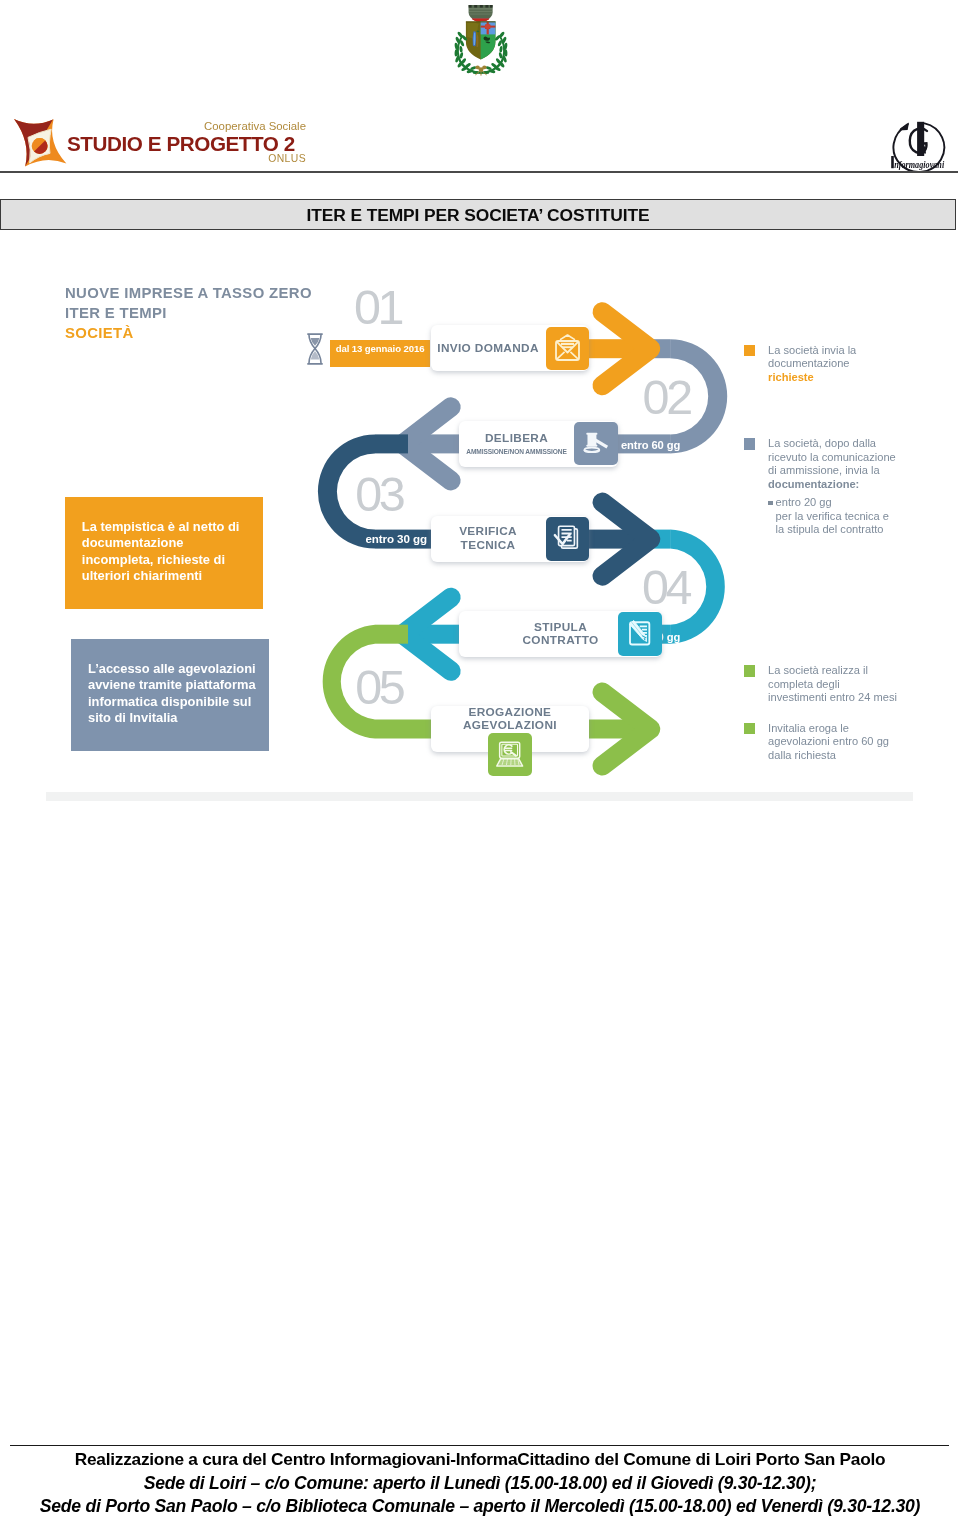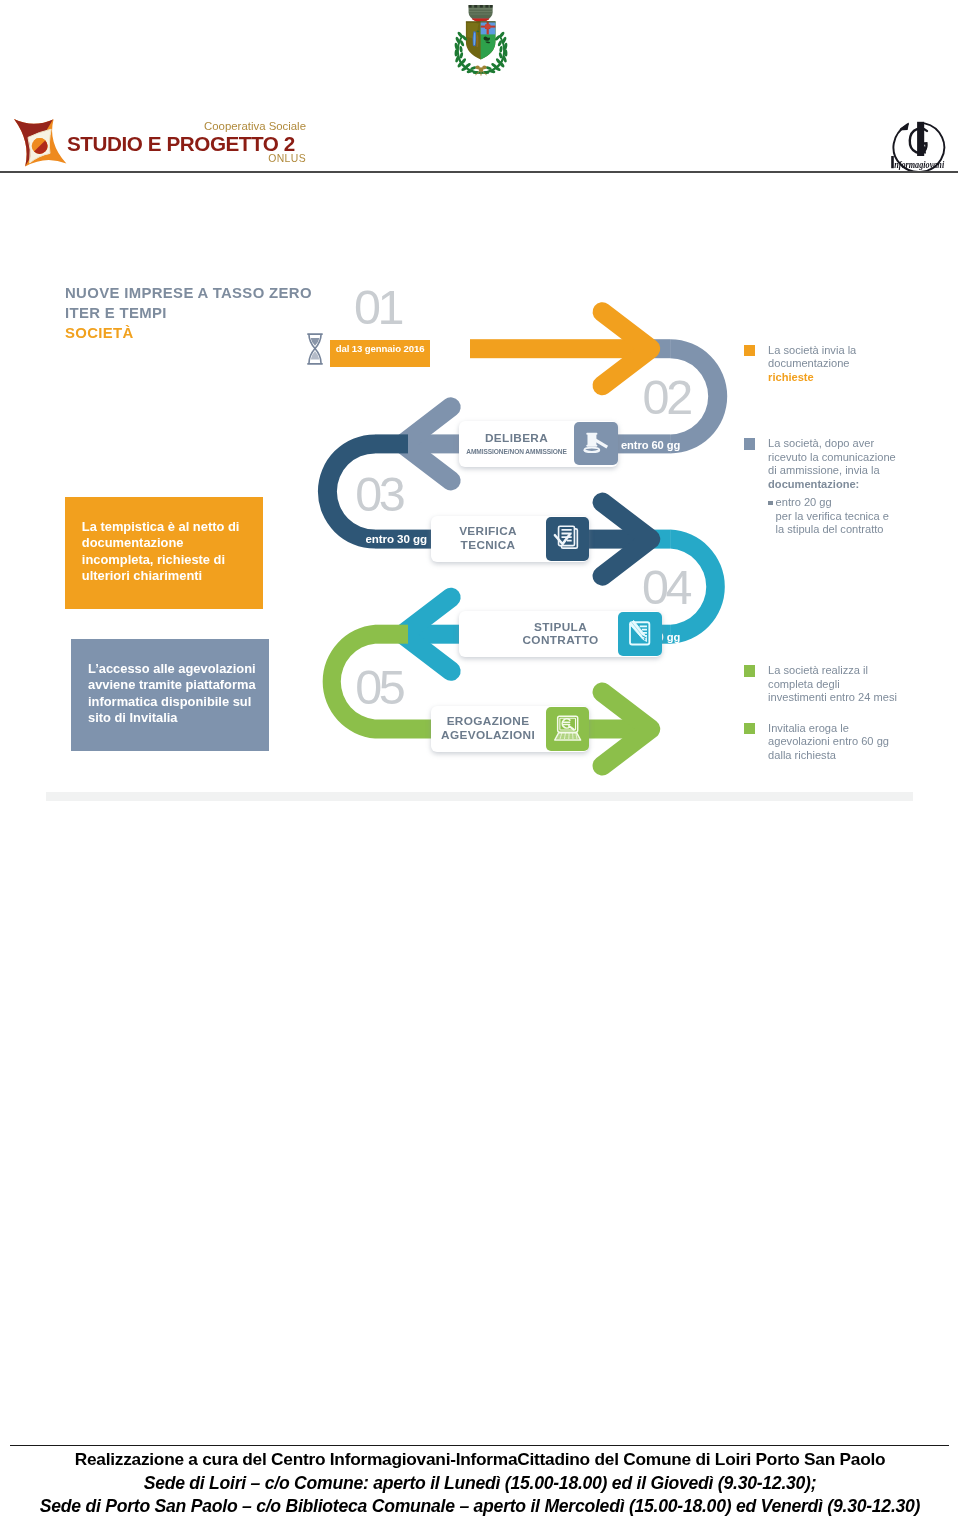--- a/index.html
+++ b/index.html
@@ -199,20 +199,23 @@
 
       <g>
         <rect x="1.2" y="36.0" width="2.6" height="12.2" fill="#17171f"></rect>
         <text x="4.2" y="47.6" textLength="50.0" lengthAdjust="spacingAndGlyphs" font-family="Liberation Serif, serif" font-size="9.4" font-style="italic" font-weight="bold" fill="#17171f">nformagiovani</text>
       </g>
     </svg>
   </div>
 
   <div id="hr-top"></div>
 
+  <div id="subtitle-bar">
+    <div id="subtitle-text">ITER E TEMPI PER SOCIETA’ COSTITUITE</div>
+  </div>
 
   <div id="info">
   <svg id="info-svg" viewBox="0 0 880 540" width="880" height="540">
 <rect x="430" y="77.2" width="181.00" height="19.0" fill="#f2a01e"></rect>
 <rect x="606" y="77.2" width="24.10" height="19.0" fill="#7f93ad"></rect>
 <path d="M 630.1 77.2 A 57.1 57.1 0 0 1 630.1 191.4 L 630.1 172.4 A 38.1 38.1 0 0 0 630.1 96.2 Z" fill="#7f93ad"></path>
 <rect x="362" y="172.4" width="268.10" height="19.0" fill="#7f93ad"></rect>
 <path d="M 562.3 49.9 L 610.5 86.7 L 562.3 123.5" fill="none" stroke="#f2a01e" stroke-width="19.5" stroke-linecap="round" stroke-linejoin="round"></path>
 <path d="M 410.9 145.1 L 362.7 181.9 L 410.9 218.7" fill="none" stroke="#7f93ad" stroke-width="19.5" stroke-linecap="round" stroke-linejoin="round"></path>
 <rect x="335.0" y="172.4" width="33.00" height="19.0" fill="#2e5676"></rect>
@@ -250,20 +253,33 @@
     </g>
     <path d="M4.6 5.0 h8.8 q-0.9 4.6 -4.4 7.8 q-3.5 -3.2 -4.4 -7.8 z" fill="#76849a" opacity=".85"></path>
     <path d="M9.0 18.0 q3.4 3.6 4.3 8.6 h-8.6 q0.9 -5.0 4.3 -8.6 z" fill="#76849a" opacity=".55"></path>
   </svg>
   <div class="daytag" style="left:289.6px;top:77.5px;width:100.9px;height:27px;background:#f2a01e;line-height:18.4px;font-size:9.6px;text-align:center;box-sizing:border-box;">dal 13 gennaio 2016</div>
 
   <div class="daytag" style="left:581px;top:174px;line-height:19px;font-size:11.2px;">entro 60 gg</div>
   <div class="daytag" style="left:325.5px;top:266.5px;line-height:19px;font-size:11.6px;">entro 30 gg</div>
   <div class="daytag" style="left:581px;top:366px;line-height:19px;font-size:11.2px;">entro 30 gg</div>
 
+  <div class="lbl" style="left:390.5px;top:63.4px;width:158.8px;">
+    <div class="txt one">INVIO DOMANDA</div>
+    <div class="ico" style="background:#f2a01e;">
+      <svg viewBox="0 0 34 34" width="31" height="31">
+        <path d="M9.4 7.0 L17.0 2.2 L24.6 7.0" fill="none" stroke="#fdf0cd" stroke-width="1.9" stroke-linejoin="round" stroke-linecap="round"></path>
+        <rect x="4.4" y="8.8" width="25.2" height="20.8" rx="2.2" fill="none" stroke="#fdf0cd" stroke-width="2.0"></rect>
+        <path d="M5.6 10.0 L17.0 21.4 L28.4 10.0" fill="none" stroke="#fdf0cd" stroke-width="2.0" stroke-linejoin="round"></path>
+        <path d="M5.6 28.4 L13.8 20.8 M28.4 28.4 L20.2 20.8" fill="none" stroke="#fdf0cd" stroke-width="1.8"></path>
+        <rect x="9.8" y="10.8" width="14.4" height="2.4" fill="#fdf0cd"></rect>
+        <rect x="11.2" y="14.6" width="11.6" height="2.0" fill="#fdf0cd"></rect>
+      </svg>
+    </div>
+  </div>
 
   <div class="lbl" style="left:419px;top:158.6px;width:158.8px;">
     <div class="txt">
       <div>DELIBERA</div>
       <div class="sub">AMMISSIONE/NON AMMISSIONE</div>
     </div>
     <div class="ico" style="background:#7f93ad;">
       <svg viewBox="0 0 34 34" width="31" height="31">
         <g fill="#f2f6fa">
           <rect x="8.2" y="6.2" width="9.8" height="13.4" rx="1.1"></rect>
@@ -299,21 +315,21 @@
         <g stroke="#e6fbff" stroke-width="2.0" stroke-linecap="butt">
           <path d="M17.2 8.0 h8.0 M19.6 11.6 h5.6 M20.8 15.2 h4.4 M22.4 18.6 h2.8"></path>
         </g>
         <path d="M6.2 5.8 L10.6 1.6 L24.4 19.4 L24.8 24.6 L20.6 22.2 Z" fill="#e6fbff" stroke="#e6fbff" stroke-width="1.0" stroke-linejoin="round"></path>
         <path d="M20.0 18.2 L24.2 20.8 M22.0 21.0 L23.2 23.4" stroke="#26a9c8" stroke-width="1.2" fill="none"></path>
         <path d="M8.4 3.6 L20.8 19.2" stroke="#26a9c8" stroke-width="0.8" opacity=".45" fill="none"></path>
       </svg>
     </div>
   </div>
 
-  <div class="lbl" style="left:390.5px;top:443.8px;width:158.8px;">
+  <div class="lbl" style="left:390.5px;top:443.8px;width:158.8px;flex-direction:column;">
     <div class="txt">EROGAZIONE AGEVOLAZIONI</div>
     <div class="ico" style="background:#8cbf4a;">
       <svg viewBox="0 0 34 34" width="31" height="31">
         <rect x="6.2" y="3.6" width="22.0" height="17.4" rx="2.0" fill="none" stroke="#f4fae9" stroke-width="1.6"></rect>
         <rect x="8.6" y="5.8" width="17.2" height="12.8" rx="0.8" fill="none" stroke="#f4fae9" stroke-width="1.2"></rect>
         <path d="M3.0 29.6 l4.4 -8.0 h19.6 l4.4 8.0 z" fill="none" stroke="#f4fae9" stroke-width="1.6" stroke-linejoin="round"></path>
         <g stroke="#f4fae9" stroke-width="0.8" fill="none">
           <path d="M6.6 23.0 h21.0 M5.4 25.2 h23.4 M4.3 27.4 h25.6"></path>
           <path d="M10.8 21.8 l-2.0 6.8 M14.8 21.8 l-1.2 6.8 M18.8 21.8 l-0.4 6.8 M22.6 21.8 l0.4 6.8 M26.2 21.8 l1.2 6.8"></path>
         </g>
@@ -341,21 +357,21 @@
     <span class="sq" style="background:#f2a01e;"></span>
     <span class="tx">
       <span>La società invia la</span><br>
       <span>documentazione</span><br>
       <b style="color:#f2a01e;">richieste</b>
     </span>
   </div>
   <div class="legend" style="left:704.2px;top:175.3px;">
     <span class="sq" style="background:#7f93ad;"></span>
     <span class="tx">
-      <span>La società, dopo aver</span><br>
+      <span>La società, dopo dalla</span><br>
       <span>ricevuto la comunicazione</span><br>
       <span>di ammissione, invia la</span><br>
       <b>documentazione:</b>
     </span>
     <div class="sub-bullet">
       <span class="sq2"></span>
       <span>entro 20 gg</span><br>
       <span>per la verifica tecnica e</span><br>
       <span>la stipula del contratto</span>
     </div>

